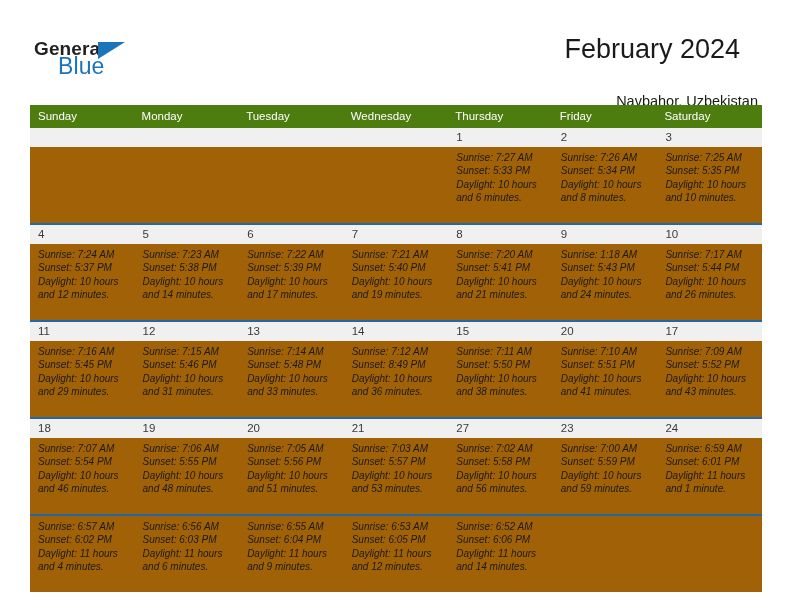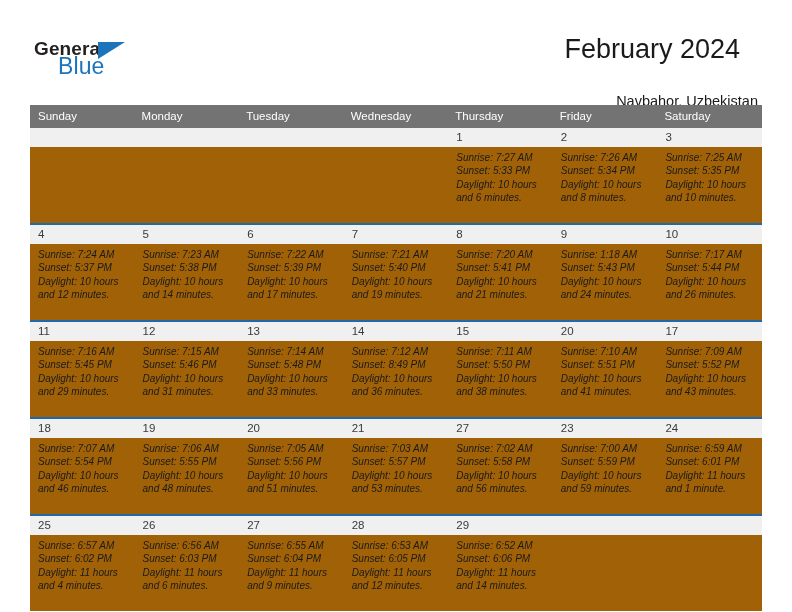--- a/index.html
+++ b/index.html
@@ -89,21 +89,21 @@
   
   .cal {
     position: absolute;
     left: 30px;
     top: 105px;
     width: 732px;
     border-collapse: collapse;
     table-layout: fixed;
   }
   .cal th {
-    background: #737373;
+    background: #4d7c0f;
     color: #ffffff;
     font-size: 11.5px;
     font-weight: normal;
     text-align: left;
     padding: 5px 0 5px 7px;
     height: 11px;
     line-height: 13px;
   }
   .cal th:first-child { padding-left: 8px; }
 
@@ -391,29 +391,20 @@
           <span class="ln">Sunrise: 6:59 AM</span>
           <span class="ln">Sunset: 6:01 PM</span>
           <span class="ln">Daylight: 11 hours</span>
           <span class="ln">and 1 minute.</span>
         </td>
       </tr>
       <tr class="weeksep">
           <td colspan="7"></td>
         </tr>
 
-      <tr class="daterow">
-        <td>25</td>
-        <td>26</td>
-        <td>27</td>
-        <td>28</td>
-        <td>29</td>
-        <td></td>
-        <td></td>
-      </tr>
       <tr class="inforow last">
         <td>
           <span class="ln">Sunrise: 6:57 AM</span>
           <span class="ln">Sunset: 6:02 PM</span>
           <span class="ln">Daylight: 11 hours</span>
           <span class="ln">and 4 minutes.</span>
         </td>
         <td>
           <span class="ln">Sunrise: 6:56 AM</span>
           <span class="ln">Sunset: 6:03 PM</span>

